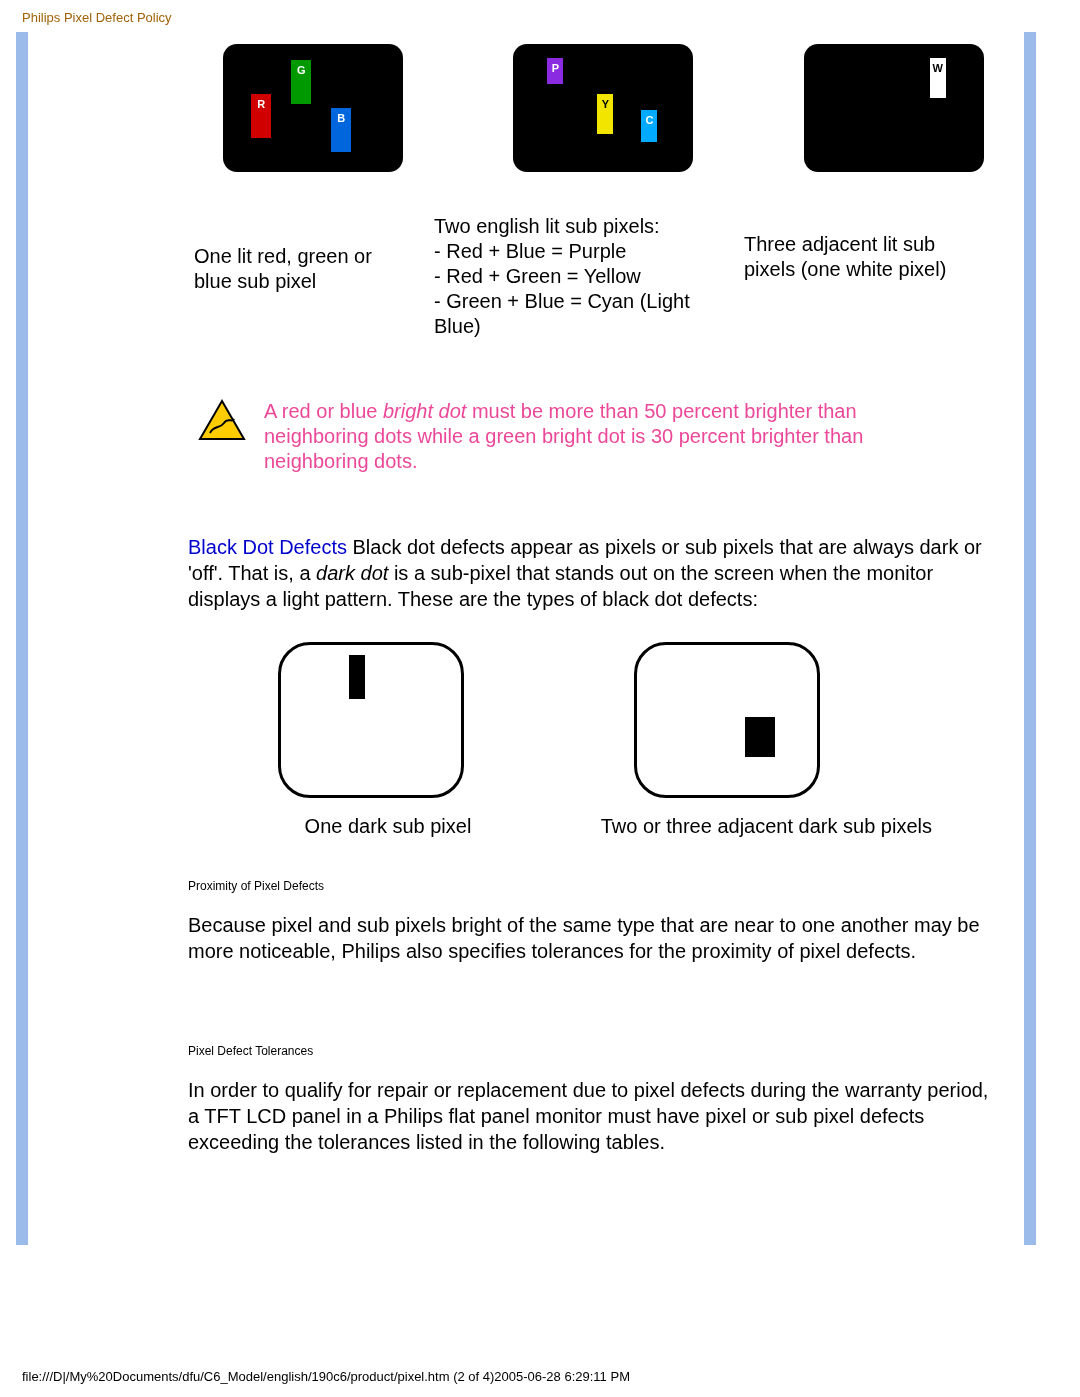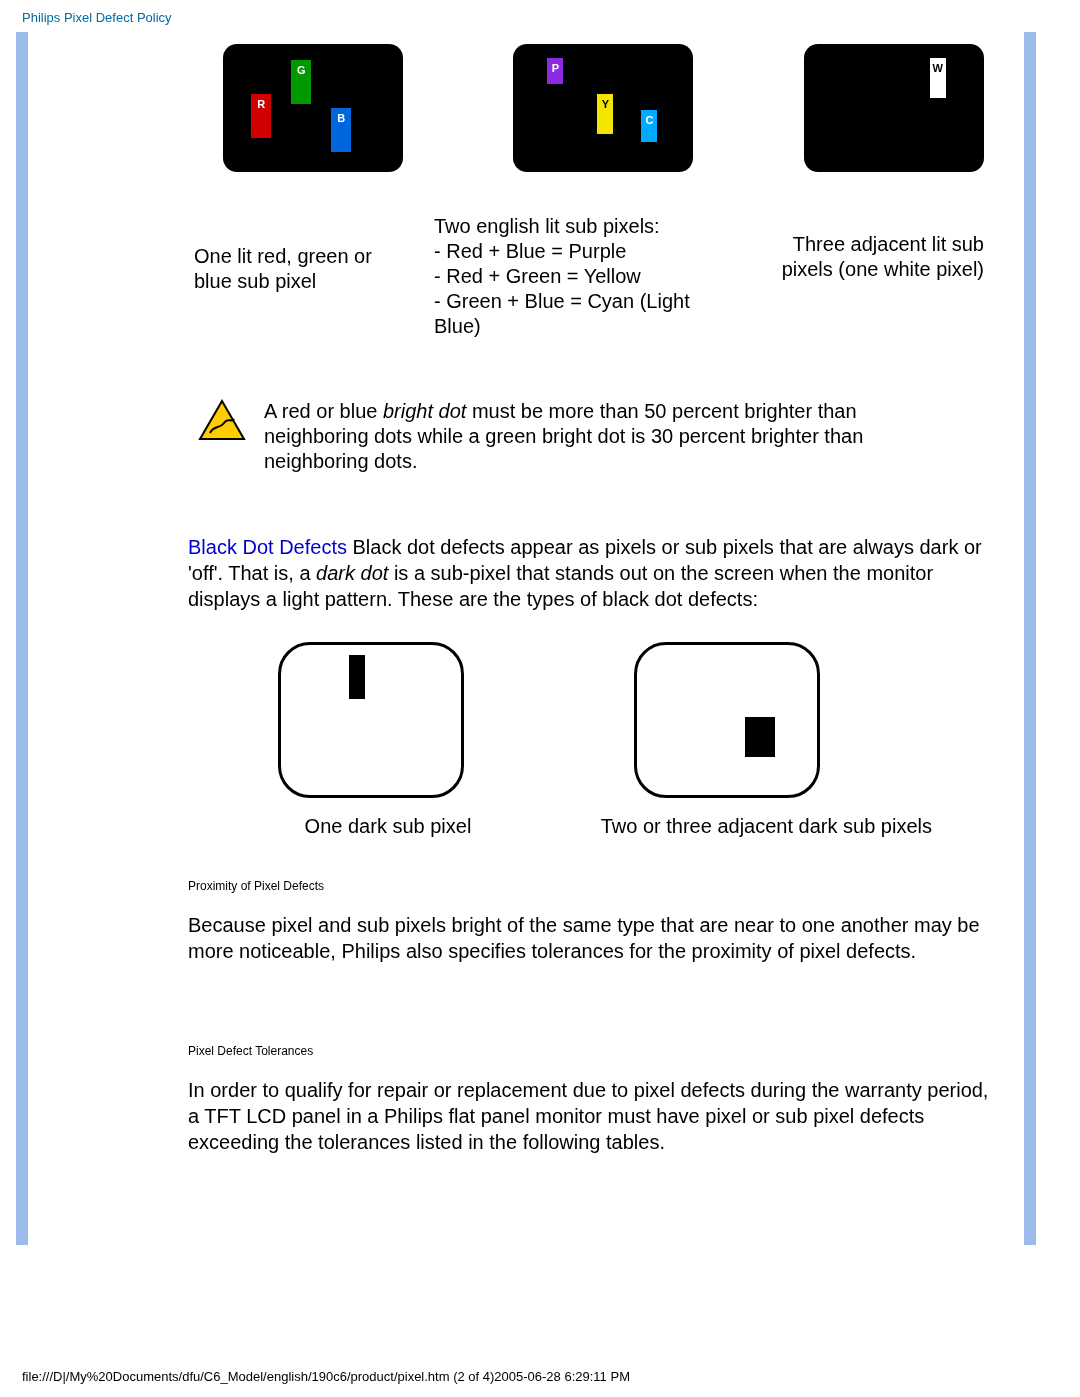--- a/index.html
+++ b/index.html
@@ -13,21 +13,21 @@
   }
   .page {
     width: 1080px;
     min-height: 1397px;
     box-sizing: border-box;
     padding: 10px 22px 60px 22px;
     position: relative;
   }
   .header-title {
     font-size: 13px;
-    color: #0369a1;
+    color: #a16207;
     margin-bottom: 6px;
   }
   .body-frame {
     width: 1020px;
     margin-left: -6px;
     background: #9bbceb;
     padding: 0 12px;
     box-sizing: border-box;
   }
   .content {
@@ -76,37 +76,37 @@
     display: flex;
     justify-content: flex-start;
     gap: 30px;
     margin-bottom: 60px;
   }
   .cap {
     font-size: 20px;
   }
   .cap1 { width: 210px; margin-left: 36px; margin-top: 30px; }
   .cap2 { width: 280px; }
-  .cap3 { width: 240px; margin-top: 18px; text-align: right; }
+  .cap3 { width: 240px; margin-top: 18px; }
 
   
   .warn-row {
     display: flex;
     align-items: flex-start;
     gap: 18px;
     margin-bottom: 60px;
     margin-left: 40px;
   }
   .warn-icon {
     width: 48px;
     height: 44px;
     flex-shrink: 0;
   }
   .warn-text {
-    color: #000000;
+    color: #ec4899;
     font-size: 20px;
     line-height: 1.25;
     max-width: 680px;
   }
   .warn-text em { font-style: italic; }
 
   
   .para {
     font-size: 20px;
     margin-bottom: 30px;

